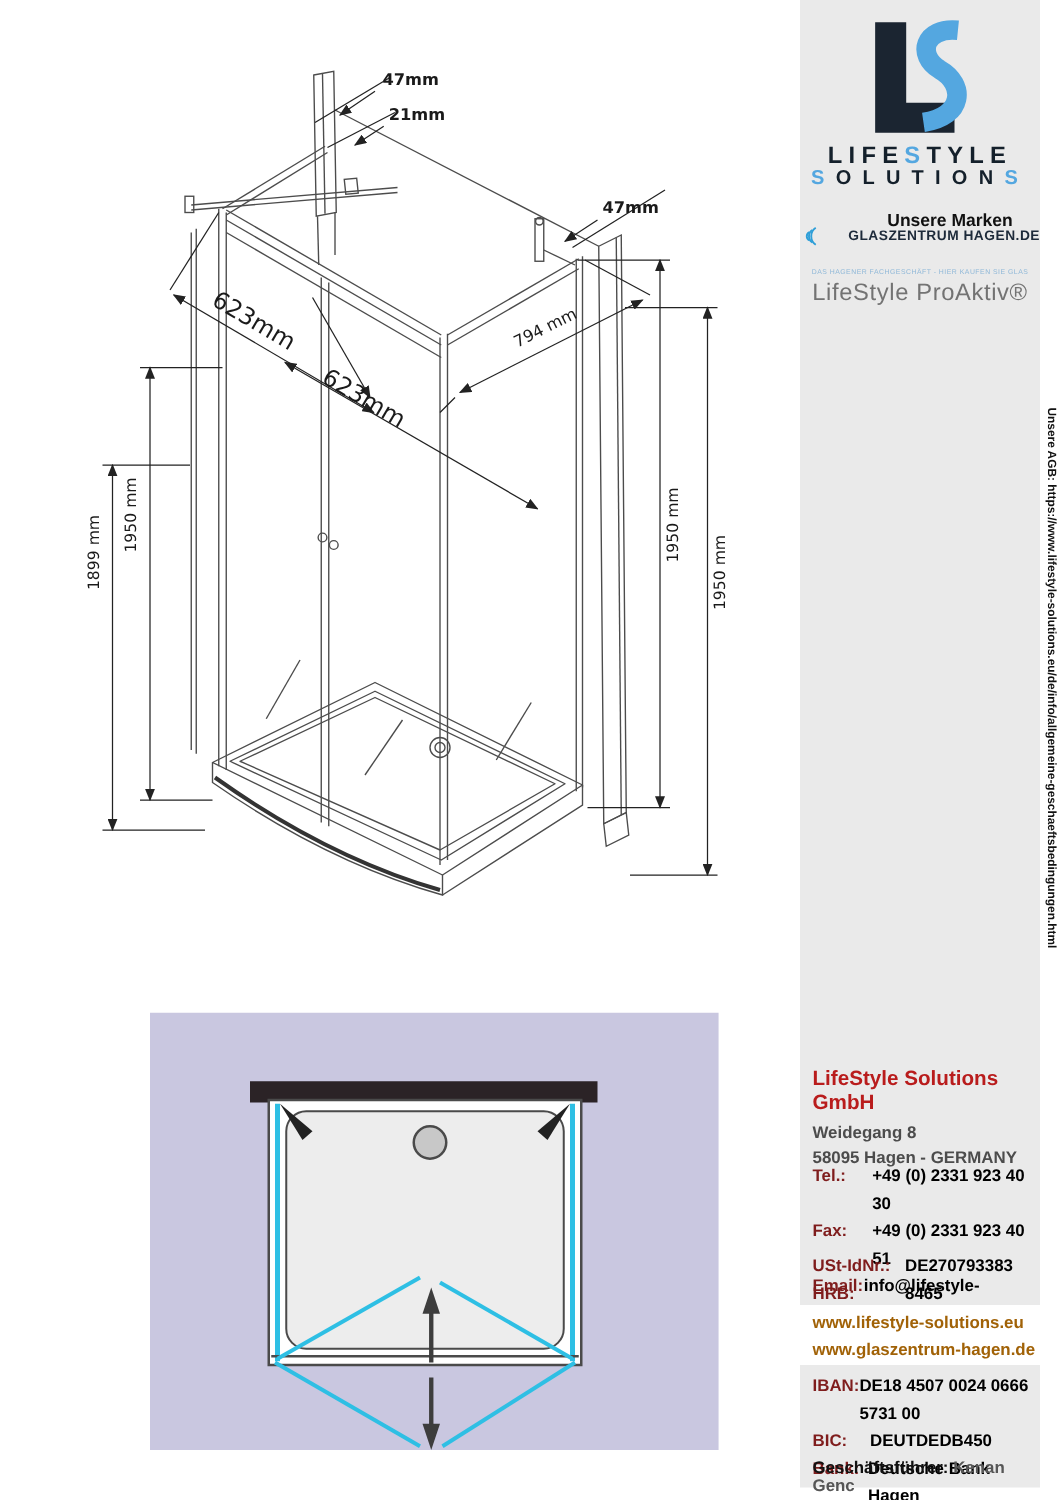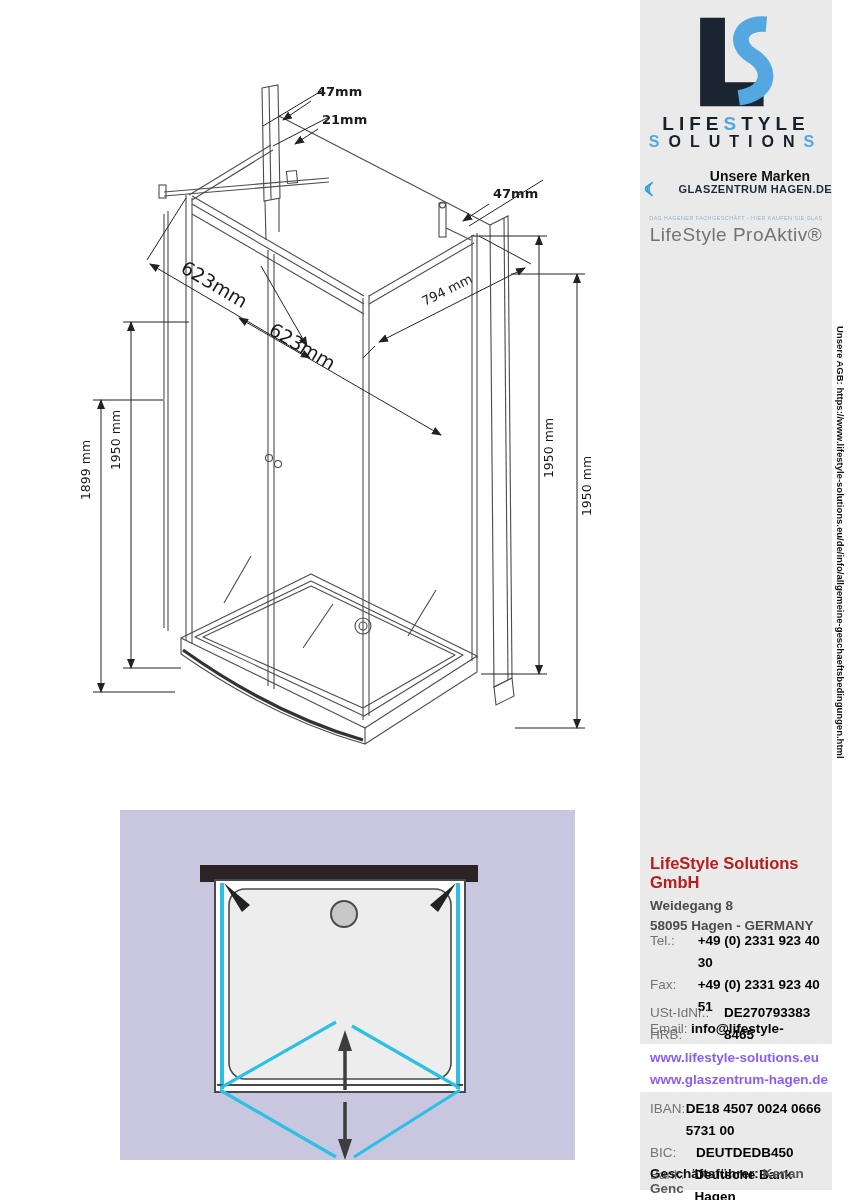--- a/index.html
+++ b/index.html
@@ -1,19 +1,19 @@
 <!DOCTYPE html>
 <html><head>
 <meta charset="utf-8">
 <style>
   html,body{margin:0;padding:0;background:#fff;}
   .page{position:relative;width:848px;height:1200px;background:#ffffff;overflow:hidden;
         font-family:"Liberation Sans",sans-serif;}
   
-  .iso-wrap{position:absolute;left:11px;top:0;width:630px;height:780px;margin-top:28px;}
+  .iso-wrap{position:absolute;left:0;top:0;width:630px;height:780px;}
   .topview-wrap{position:absolute;left:120px;top:810px;width:455px;height:350px;}
   
   .sidebar{position:absolute;left:640px;top:0;width:192px;height:1190px;background:#eaeaea;}
   .logo-block{position:absolute;top:16px;left:0;width:100%;text-align:center;}
   .wordmark1{margin-top:2px;font-size:19px;font-weight:bold;letter-spacing:5px;color:#14202b;line-height:20px;}
   .wordmark1 .blue,.wordmark2 .blue{color:#54a7e0;}
   .wordmark2{font-size:16px;font-weight:bold;letter-spacing:9px;color:#14202b;line-height:16px;}
   .marken{position:absolute;top:168px;left:0;width:100%;text-align:center;
           font-size:14px;font-weight:bold;color:#111;padding-left:24px;}
   .glz-row{position:absolute;top:180px;left:0;width:100%;display:flex;justify-content:space-between;
@@ -21,27 +21,27 @@
   .glz-name{font-size:11px;font-weight:bold;color:#1d2a3a;letter-spacing:0.4px;}
   .glz-tag{position:absolute;top:215px;left:0;width:100%;text-align:center;
            font-size:5.5px;color:#8fb8d8;letter-spacing:0.4px;}
   .proaktiv{position:absolute;top:224px;left:0;width:100%;text-align:center;
             font-size:19px;color:#737373;letter-spacing:0.5px;}
   .company{position:absolute;top:854px;left:10px;}
   .company .name{font-size:16.5px;font-weight:bold;color:#b91c1c;margin-bottom:4px;}
   .company .line{font-size:13.5px;font-weight:bold;color:#4c4c4c;line-height:20px;}
   .kv-block{position:absolute;left:10px;}
   .kv-row{display:flex;font-size:13.5px;line-height:22px;}
-  .kv-row .k{font-weight:normal;color:#737373;}
+  .kv-row .k{font-weight:bold;color:#7f1d1d;}
   .kv-row .v{font-weight:bold;color:#000000;}
   .contact{top:930px;} .contact .k{width:50px;}
   .registr{top:1002px;} .registr .k{width:74px;}
   .white-band{position:absolute;left:0;top:1044px;width:100%;height:48px;background:#ffffff;}
   .links{position:absolute;left:10px;top:1047px;}
-  .link{font-size:13.5px;font-weight:bold;color:#8b5cf6;line-height:22px;cursor:pointer;}
+  .link{font-size:13.5px;font-weight:bold;color:#a16207;line-height:22px;cursor:pointer;}
   .banking{top:1098px;} .banking .k{width:46px;}
   .ceo{position:absolute;left:10px;top:1166px;font-size:13.5px;}
   .ceo .k{font-weight:bold;color:#111;} .ceo .v{font-weight:bold;color:#565656;}
   
   .agb-strip{position:absolute;left:832px;top:0;width:16px;height:1200px;background:#fff;}
   .agb-text{position:absolute;left:846px;top:326px;width:450px;
             transform:rotate(90deg);transform-origin:0 0;
             font-size:9.5px;font-weight:bold;color:#111;white-space:nowrap;}
   svg text{font-family:"DejaVu Sans","Liberation Sans",sans-serif;fill:#1a1a1a;}
 </style>

